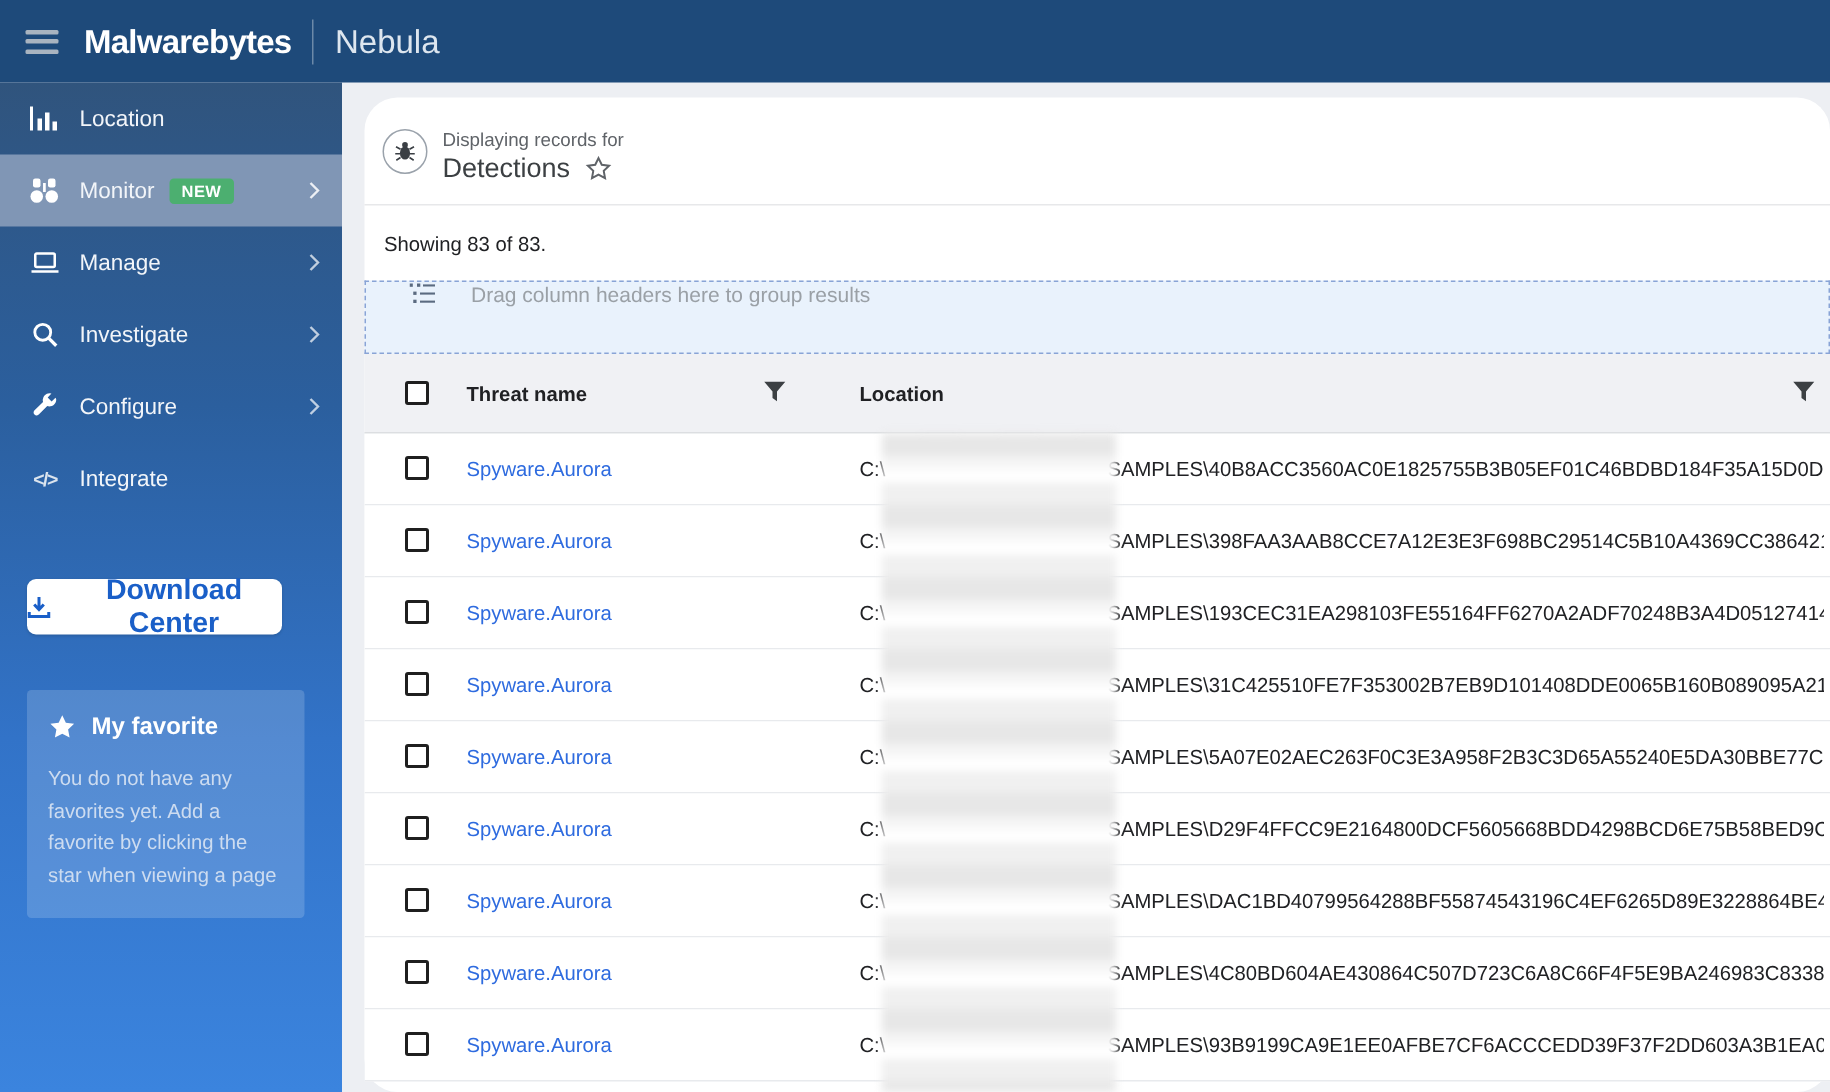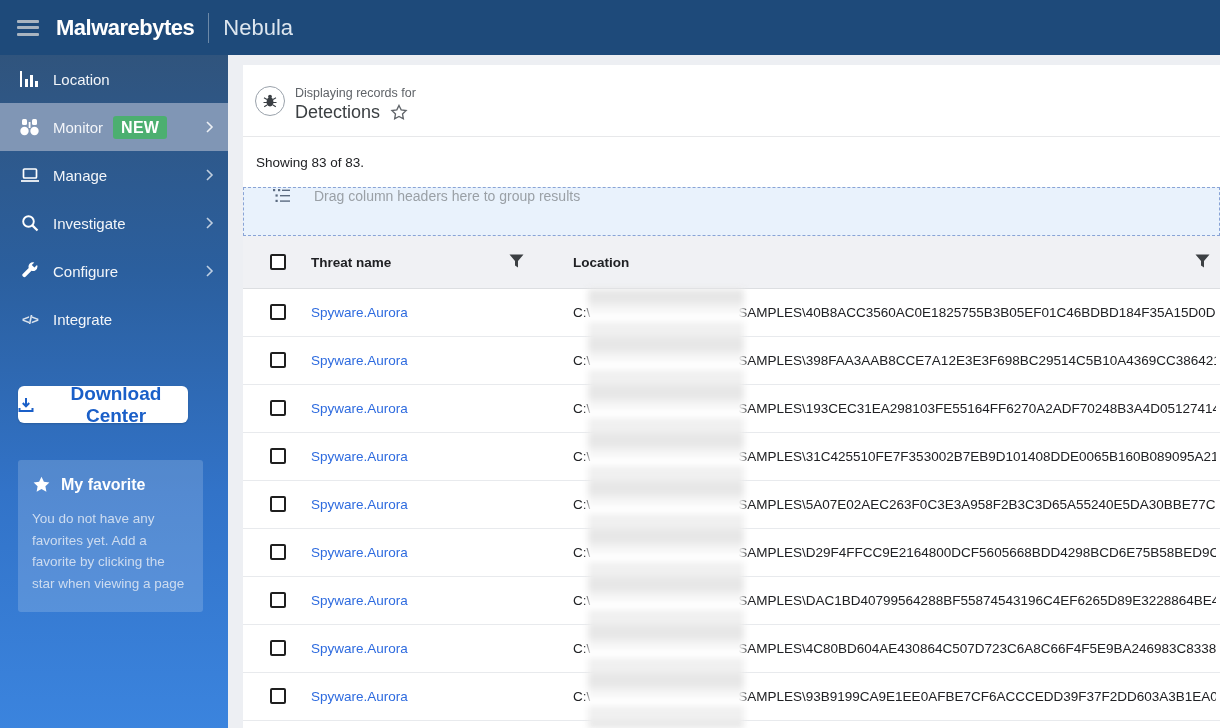--- a/index.html
+++ b/index.html
@@ -18,38 +18,38 @@
 
   
   .sidebar { position:absolute; left:0; top:55px; width:228px; height:673px;
     background:linear-gradient(180deg,#30547d 0%,#2b5f9e 32%,#3273c8 65%,#3b84de 100%); z-index:20; }
   .nav-item { position:relative; height:48px; display:flex; align-items:center;
     padding-left:19px; color:#f2f5f9; font-size:15px; cursor:pointer; }
   .nav-item.active { background:#8096b5; }
   .nav-item .nicon { width:22px; height:20px; margin-right:12px; display:flex;
     align-items:center; justify-content:center; color:#fff; }
   .nav-item .chev { position:absolute; right:12px; top:16px; }
-  .badge { background:#4caf70; color:#fff; font-size:16px; font-weight:bold;
+  .badge { background:#4caf70; color:#fff; font-size:11px; font-weight:bold;
     padding:3px 8px 2px; border-radius:3px; margin-left:10px; letter-spacing:0.3px; }
   .code-icon { font-size:13px; font-weight:bold; color:#dbe4ee; letter-spacing:-1px; }
 
   .dl-btn { position:absolute; left:18px; top:331px; width:170px; height:37px;
     background:#fff; border:none; border-radius:6px; display:flex; align-items:center;
     gap:10px; color:#1a5fc8; font-size:19px; font-weight:bold;
     cursor:pointer; box-shadow:0 1px 2px rgba(0,0,0,0.15); }
 
   .fav-card { position:absolute; left:18px; top:405px; width:185px; min-height:152px;
     background:rgba(255,255,255,0.17); border-radius:3px; padding:16px 14px 18px; }
   .fav-title-row { display:flex; align-items:center; gap:10px; color:#fff;
     font-size:16px; font-weight:bold; margin-bottom:14px; }
   .fav-body { color:#cddcf0; font-size:13.5px; line-height:1.6; }
 
   
   .card { position:absolute; left:243px; top:65px; width:977px; height:663px;
-    background:#fff; z-index:10; }
+    background:#fff; z-index:10;border-radius:22px; }
 
   .card-header { position:relative; height:72px; border-bottom:1px solid #e7e8ea; }
   .bug-circle { position:absolute; left:12px; top:21px; width:30px; height:30px;
     border:1px solid #9aa2ab; border-radius:50%; display:flex; align-items:center;
     justify-content:center; color:#3a3f44; }
   .eyebrow { position:absolute; left:52px; top:21px; font-size:12.5px; color:#5f6368; }
   .title-row { position:absolute; left:52px; top:37px; display:flex; align-items:center; gap:10px; }
   .page-title { font-size:18px; color:#3c4043; }
   .fav-star { cursor:pointer; display:flex; }
 

